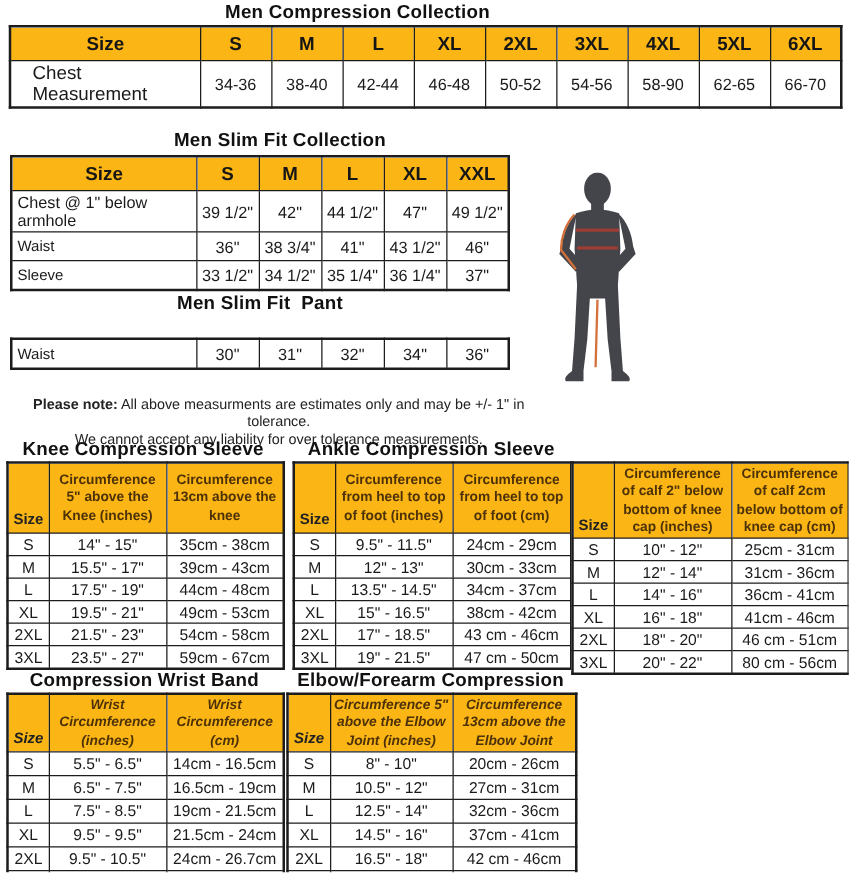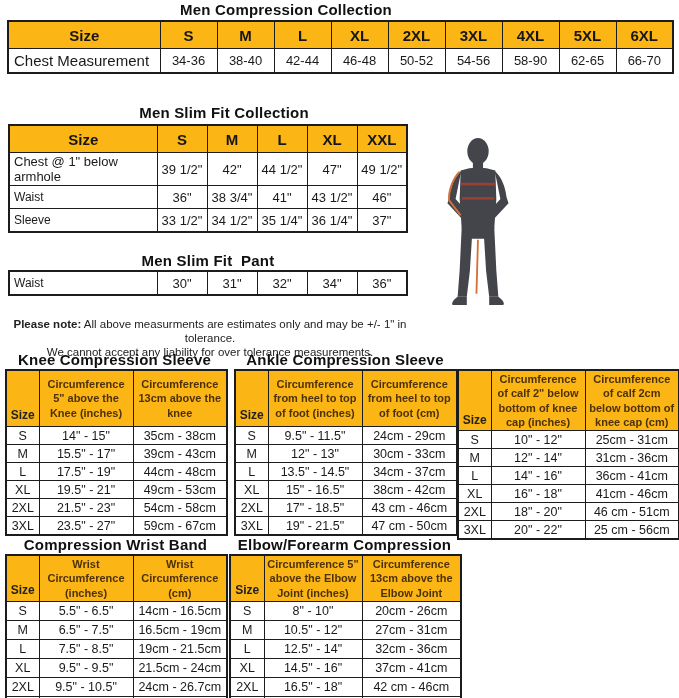--- a/index.html
+++ b/index.html
@@ -13,41 +13,41 @@
   }
   table { border-collapse:collapse; table-layout:fixed; position:absolute; background:#fff; }
   table { border:2px solid #1c1c1c; }
   th, td { border:1px solid #1c1c1c; overflow:hidden; }
   th { background:#fbb515; font-weight:bold; color:#161616; }
   td { text-align:center; }
 
   
   .t-main th { height:24px; font-size:15px; }
   .t-main td { height:21px; font-size:13px; }
-  .t-main tbody td:first-child { text-align:left; font-size:15px; padding-left:5px; }
+  .t-main tbody td:first-child { text-align:left; font-size:15px; padding-left:17px; }
 
   
   .t-mid th { height:24px; font-size:15px; }
   .t-mid td { height:20px; font-size:13px; }
   .t-mid tbody td:first-child { text-align:left; font-size:12px; padding-left:4px; }
   .t-mid.t-slim tbody tr:first-child td { height:18px; }
   .t-mid.t-slim tbody tr:first-child td:first-child { font-size:13px; }
 
   
   .t-small th { font-size:11px; line-height:1.3; padding:1px 2px; color:#4d3208; vertical-align:middle; }
   .t-small th:first-child { vertical-align:bottom; font-size:12px; padding-bottom:2px; color:#222; }
   .t-small td { font-size:12.5px; }
   .t-small.h-tall th { height:52px; }
   .t-small.h-tall td { height:15px; }
-  .t-small.h-short th { height:38px; }
+  .t-small.h-short th { height:38px;font-style:italic; }
   .t-small.h-short td { height:16px; }
 
   .note {
     position:absolute; left:0; top:317; width:420px; text-align:center;
-    font-size:11.5px; line-height:14px; color:#222;
+    font-size:11.5px; line-height:14px; color:#222;padding-left:13px;
   }
   .note b { font-weight:bold; }
 
   .figure-wrap { position:absolute; left:446px; top:138px; width:66px; height:170px; }
 </style>
 </head>
 <body>
 
 <div class="page">
 
@@ -124,21 +124,21 @@
           <td>Sleeve</td>
           <td>33 1/2"</td>
           <td>34 1/2"</td>
           <td>35 1/4"</td>
           <td>36 1/4"</td>
           <td>37"</td>
         </tr>
       </tbody>
     </table>
 
-  <div class="sec-title" style="left:8px; top:252px; width:400px;">Men Slim Fit  Pant</div>
+  <div class="sec-title" style="left:8px; top:234px; width:400px;">Men Slim Fit  Pant</div>
   <table class="t-mid" style="left:8px; top:270px; width:400px;">
     <colgroup>
         <col style="width:148px">
         <col span="5" style="width:50px">
       </colgroup>
   <tbody>
         <tr>
           <td>Waist</td>
           <td>30"</td>
           <td>31"</td>
@@ -305,21 +305,21 @@
           <td>41cm - 46cm</td>
         </tr>
         <tr>
           <td>2XL</td>
           <td>18" - 20"</td>
           <td>46 cm - 51cm</td>
         </tr>
         <tr>
           <td>3XL</td>
           <td>20" - 22"</td>
-          <td>25 cm - 56cm</td>
+          <td>80 cm - 56cm</td>
         </tr>
       </tbody>
     </table>
 
   <div class="sec-title" style="left:5px; top:536px; width:221px;">Compression Wrist Band</div>
   <table class="t-small h-short" style="left:5px; top:554px; width:221px;">
     <colgroup>
         <col style="width:33px">
         <col style="width:94px">
         <col style="width:94px">

